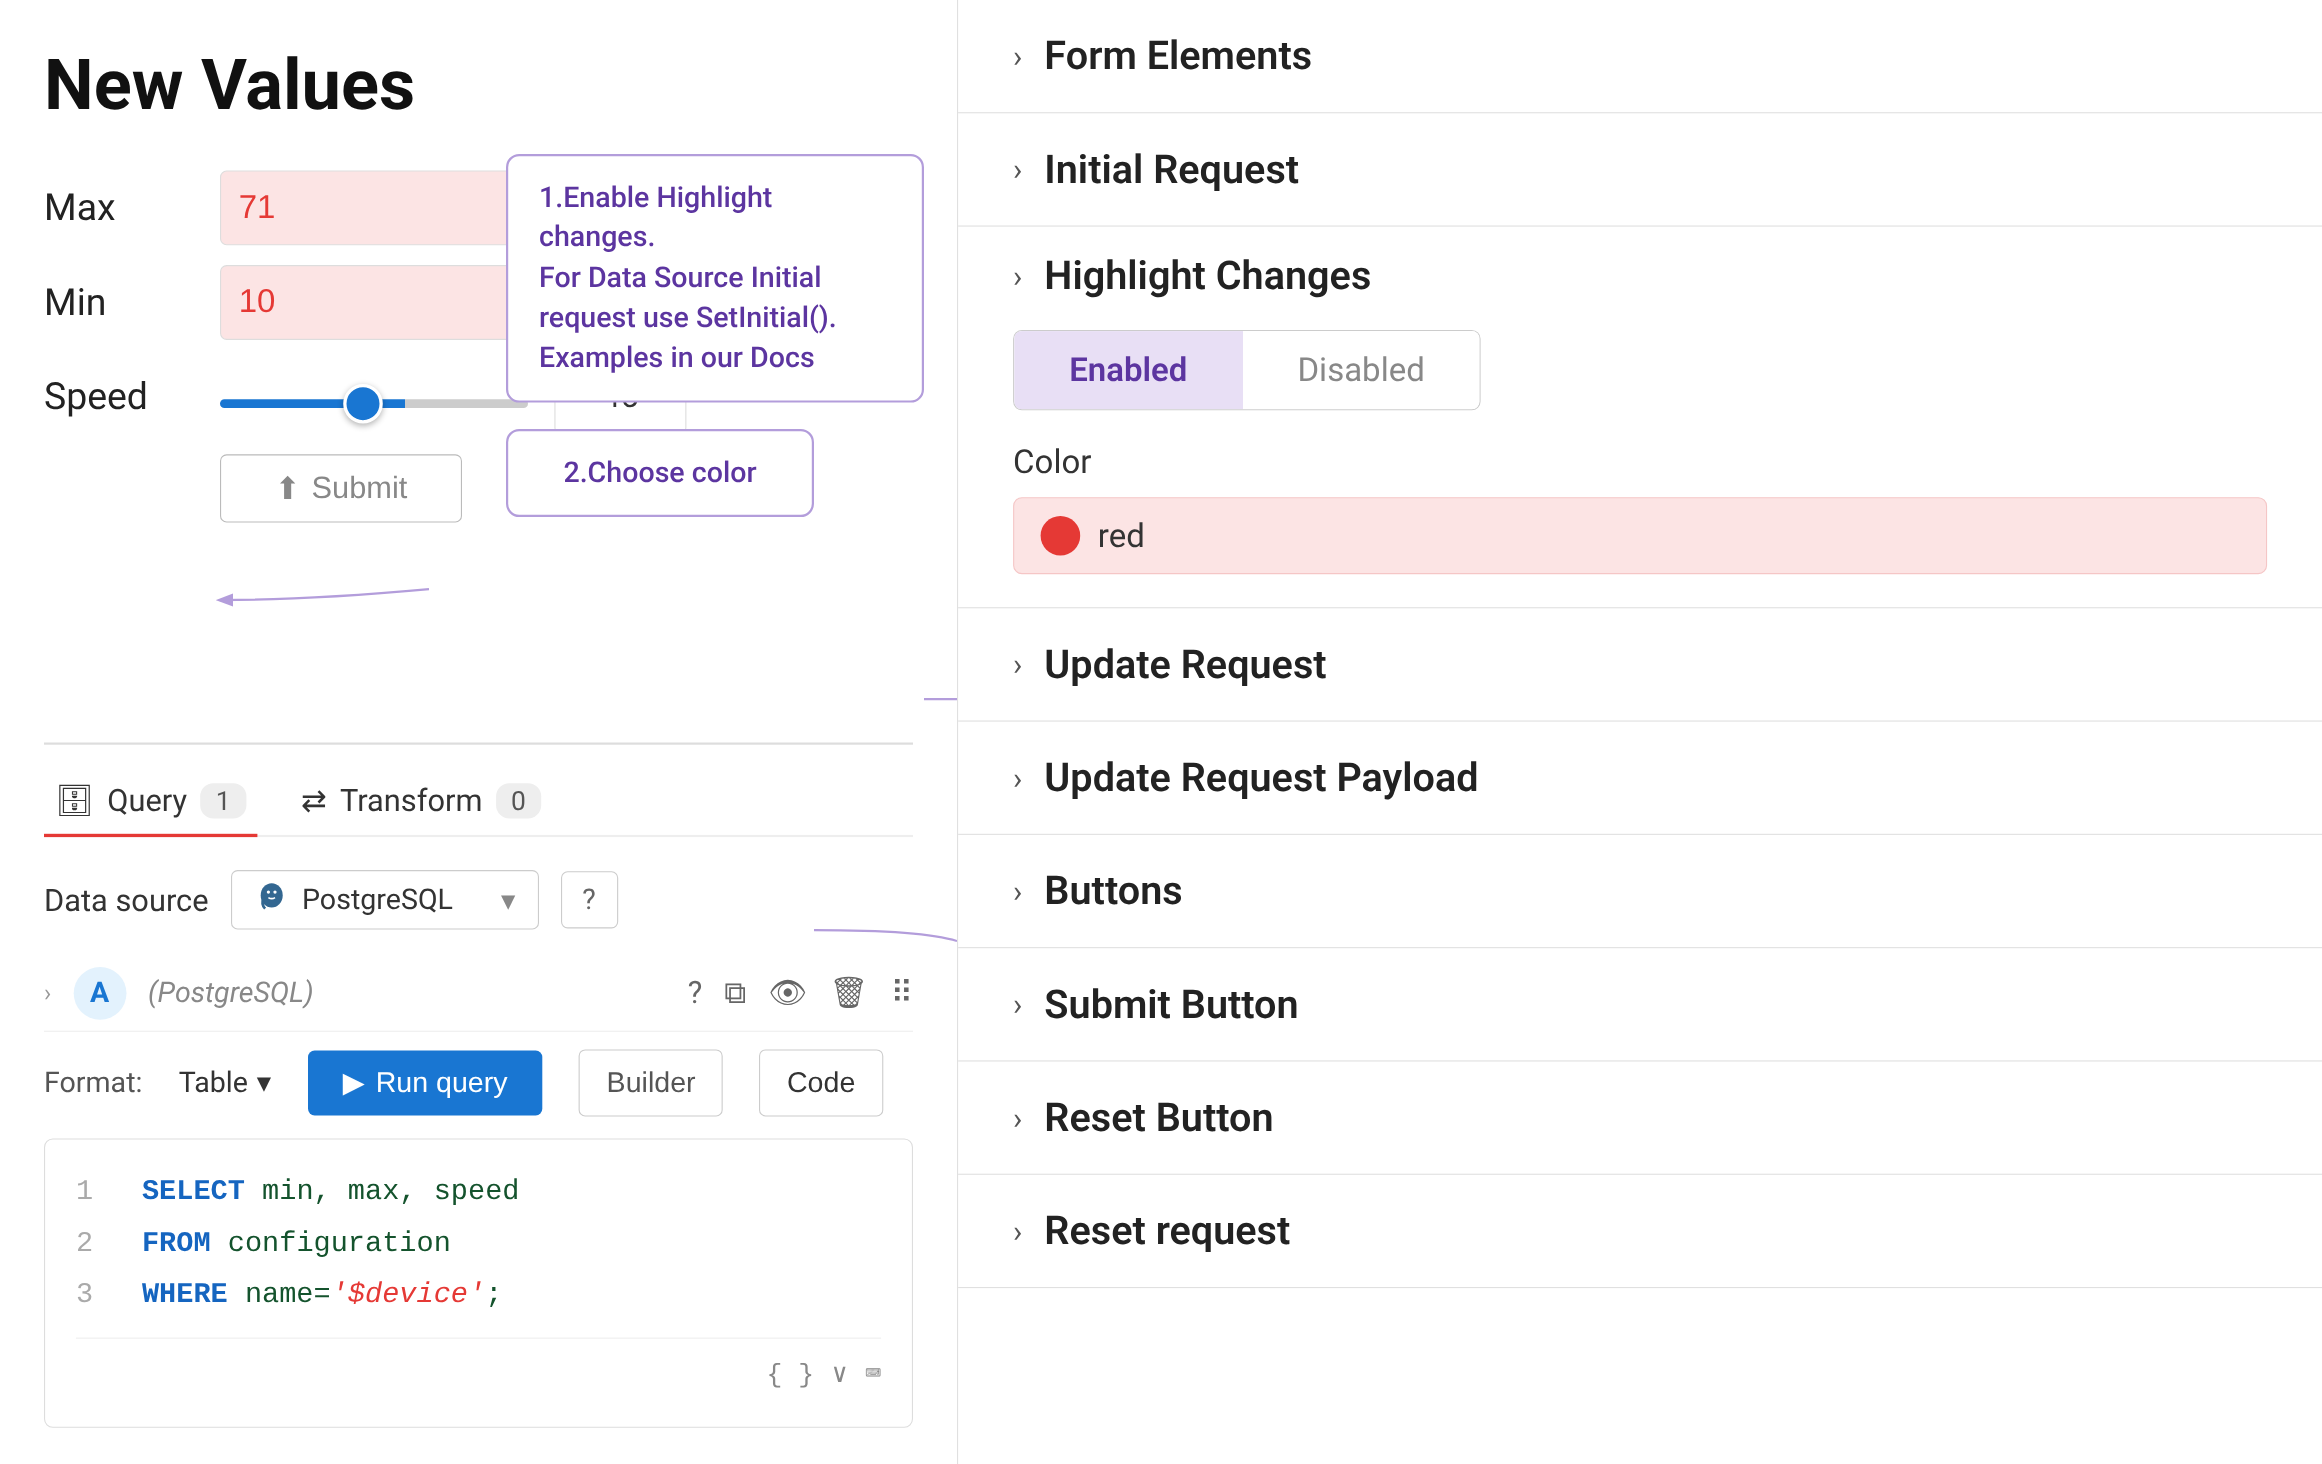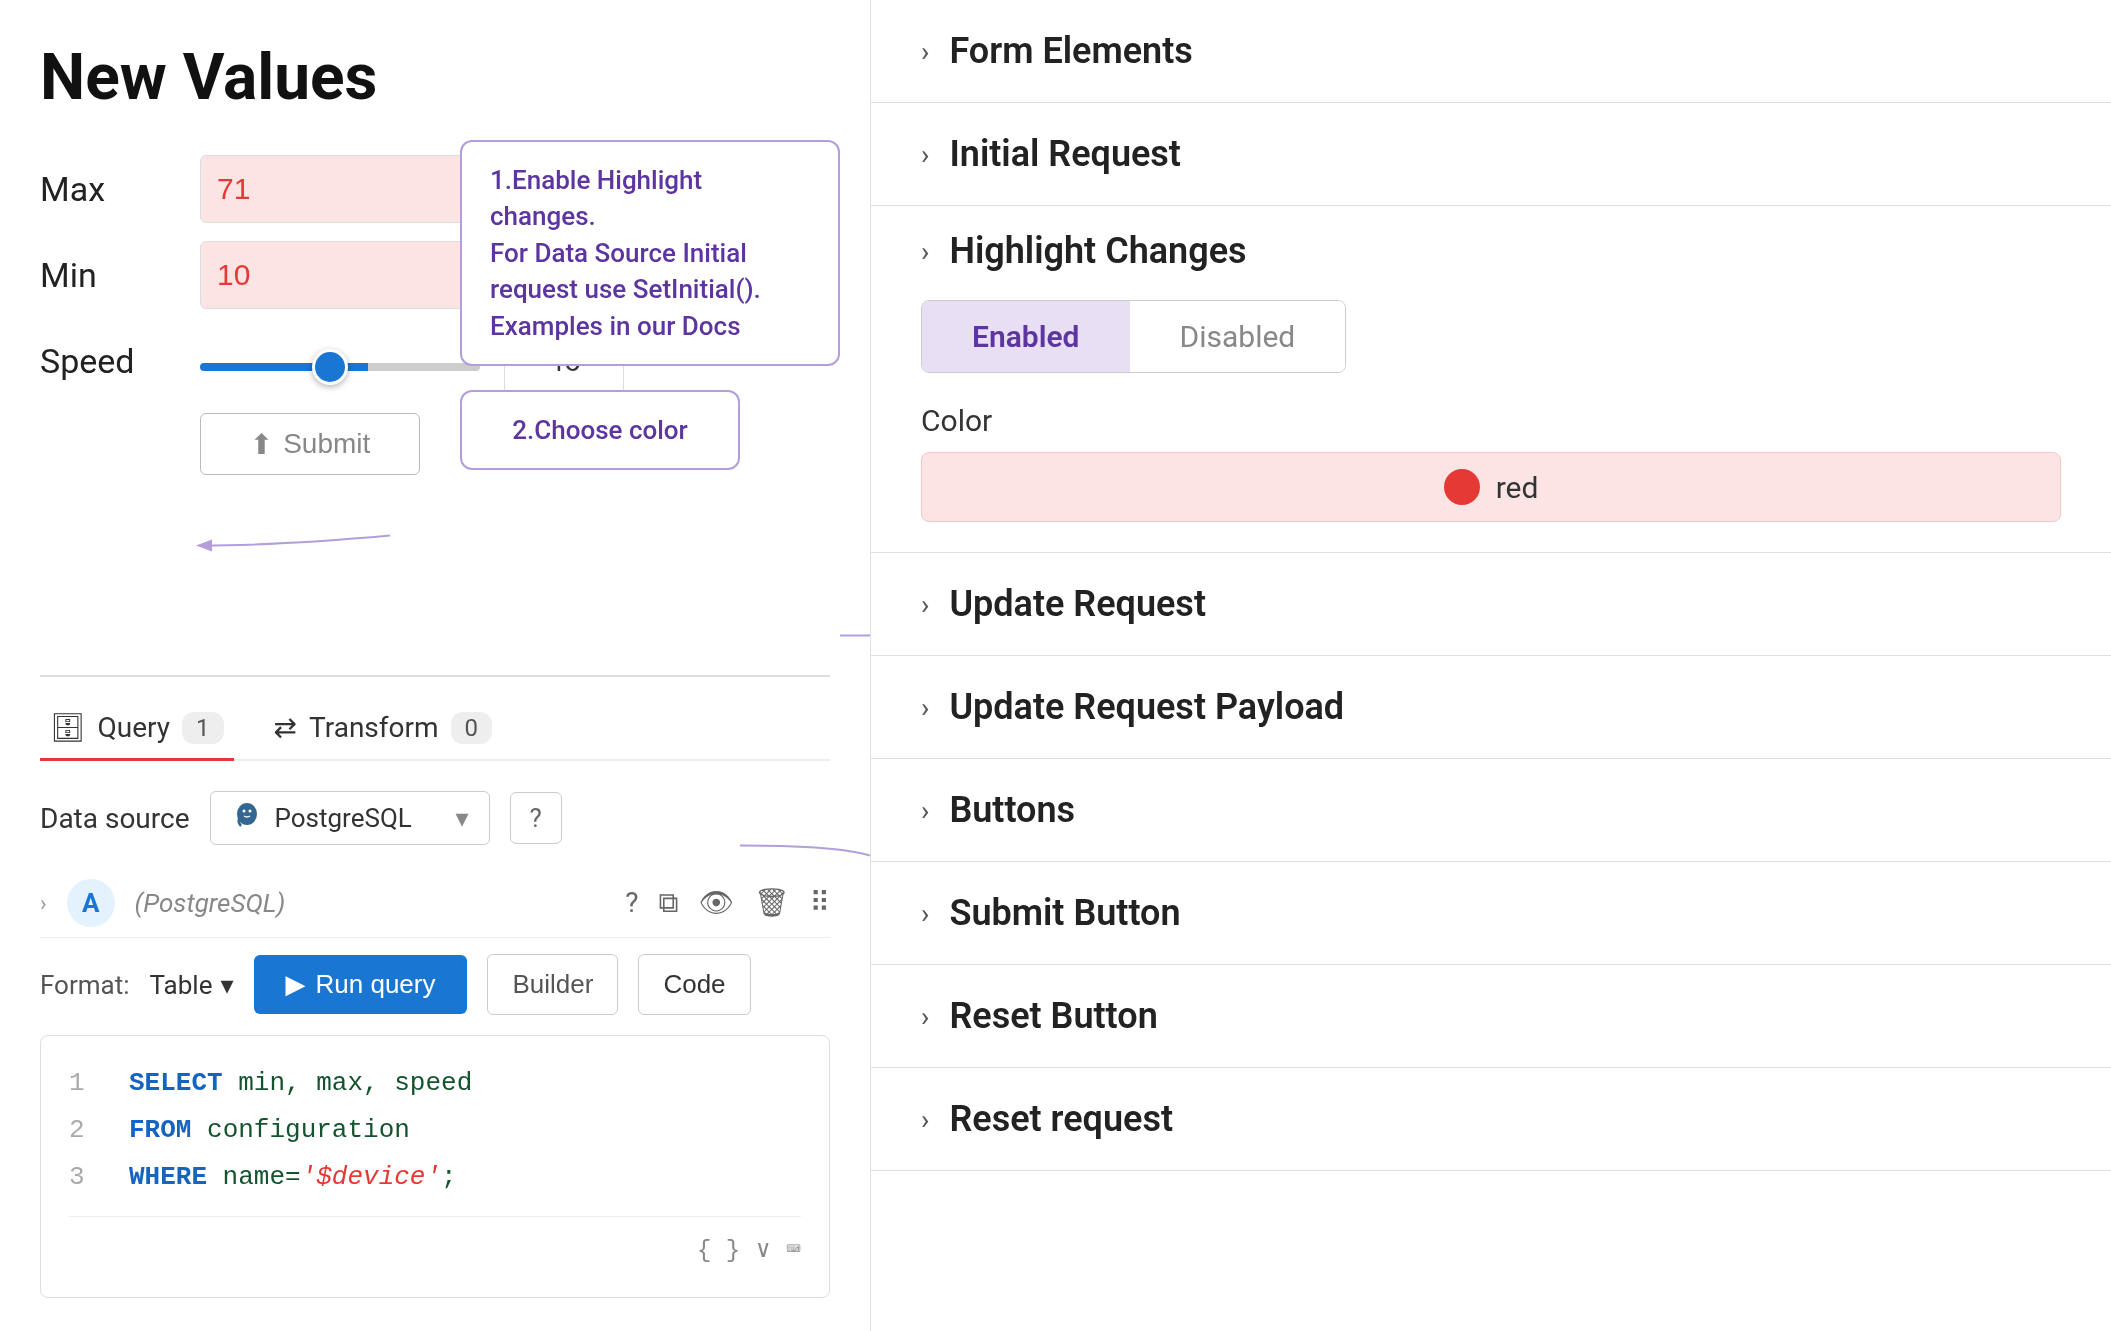--- a/index.html
+++ b/index.html
@@ -284,21 +284,21 @@
       margin-left: auto;
       display: flex;
       gap: 20px;
       color: #666;
       font-size: 28px;
     }
 
     .format-row {
       display: flex;
       align-items: center;
-      gap: 20px;
+      gap: 33px;
       margin-bottom: 20px;
     }
 
     .format-label {
       font-size: 26px;
       color: #555;
     }
 
     .format-select {
       display: flex;
@@ -468,21 +468,20 @@
     .color-picker-display {
       display: flex;
       align-items: center;
       gap: 16px;
       border: 1.5px solid #f5c6c6;
       border-radius: 8px;
       padding: 16px 24px;
       background: #fce4e4;
       width: 100%;
       cursor: pointer;
-      justify-content: center;
     }
 
     .color-dot {
       width: 36px;
       height: 36px;
       border-radius: 50%;
       background: #e53935;
     }
 
     .color-text {

